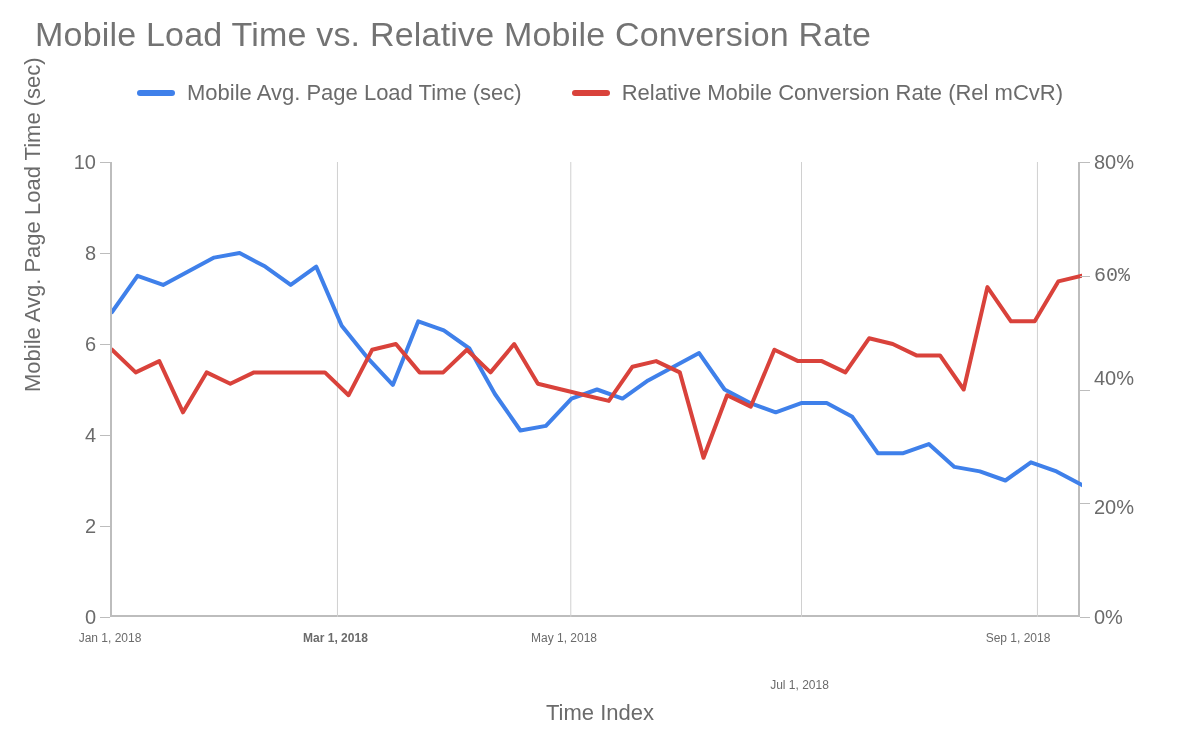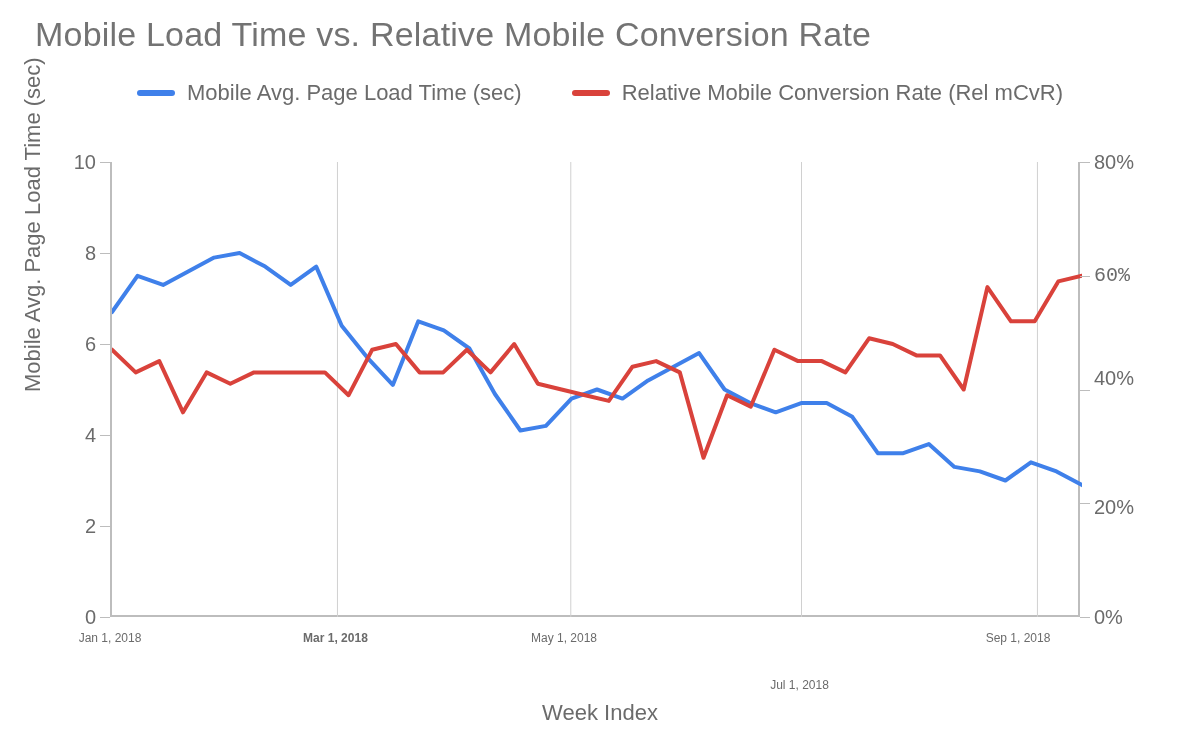--- a/index.html
+++ b/index.html
@@ -159,14 +159,14 @@
       <div class="tick-mark-r" style="left: 1080px; top: 162px;"></div>
     </div>
   <div id="xTicks">
       <div class="tick-x" style="left: 110px; top: 631px;">Jan 1, 2018</div>
       <div class="tick-x" style="left: 335.459px; top: 631px; font-weight: bold;">Mar 1, 2018</div>
       <div class="tick-x" style="left: 548px; top: 631px; margin-left: 16px;">May 1, 2018</div>
       <div class="tick-x" style="left: 799.486px; top: 631px; margin-top: 47px;">Jul 1, 2018</div>
       <div class="tick-x" style="left: 1018px; top: 631px;">Sep 1, 2018</div>
     </div>
 
-  <div class="x-title">Week Index</div>
+  <div class="x-title">Time Index</div>
 </div>
 
 </body></html>

